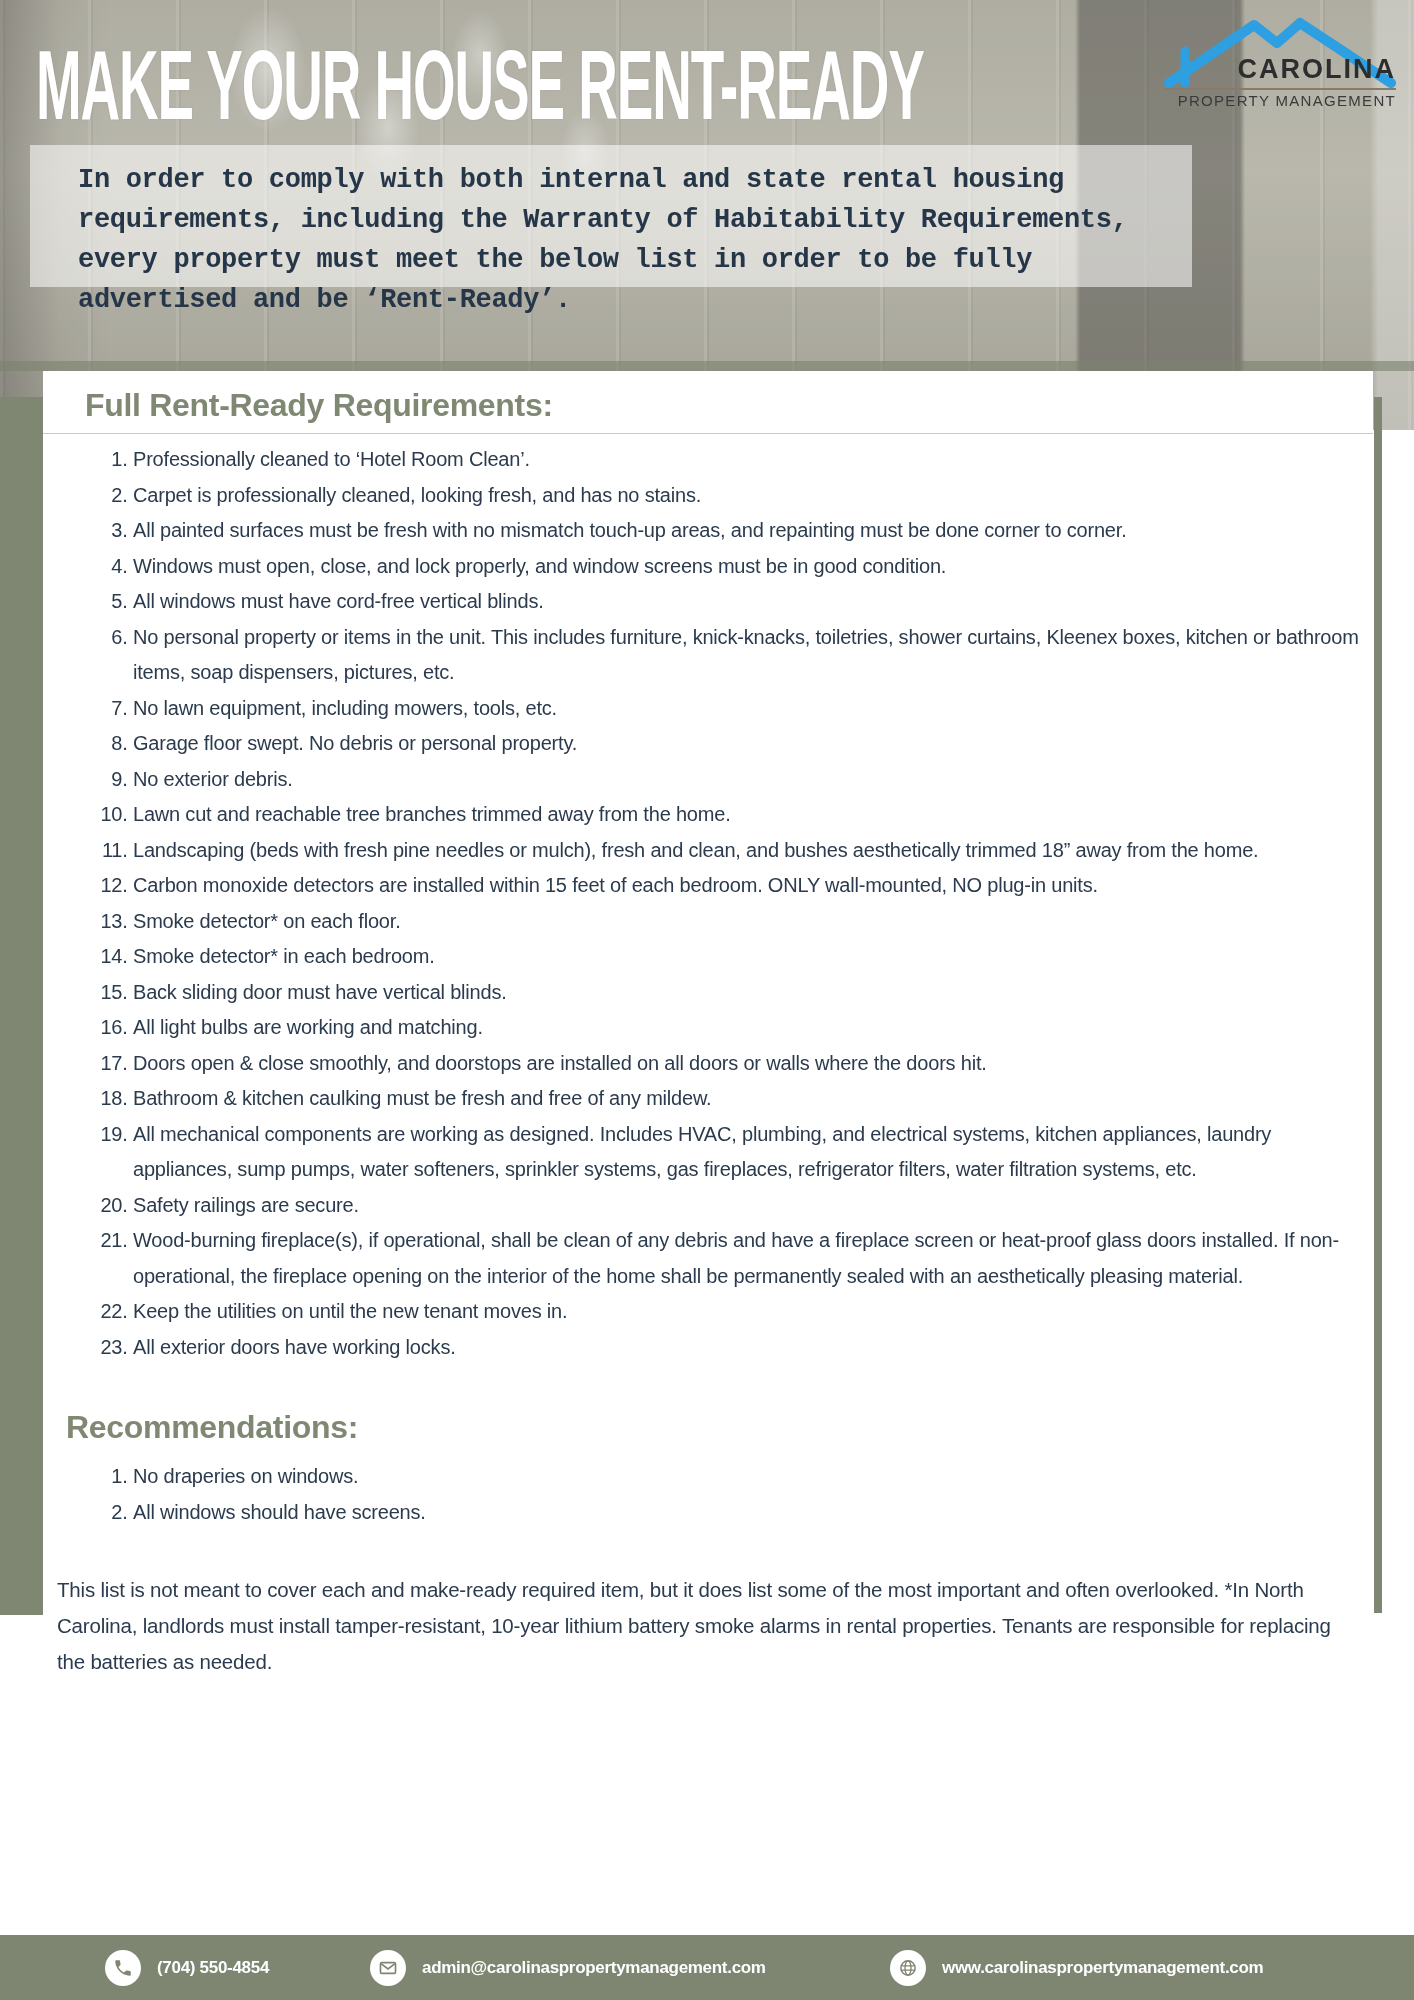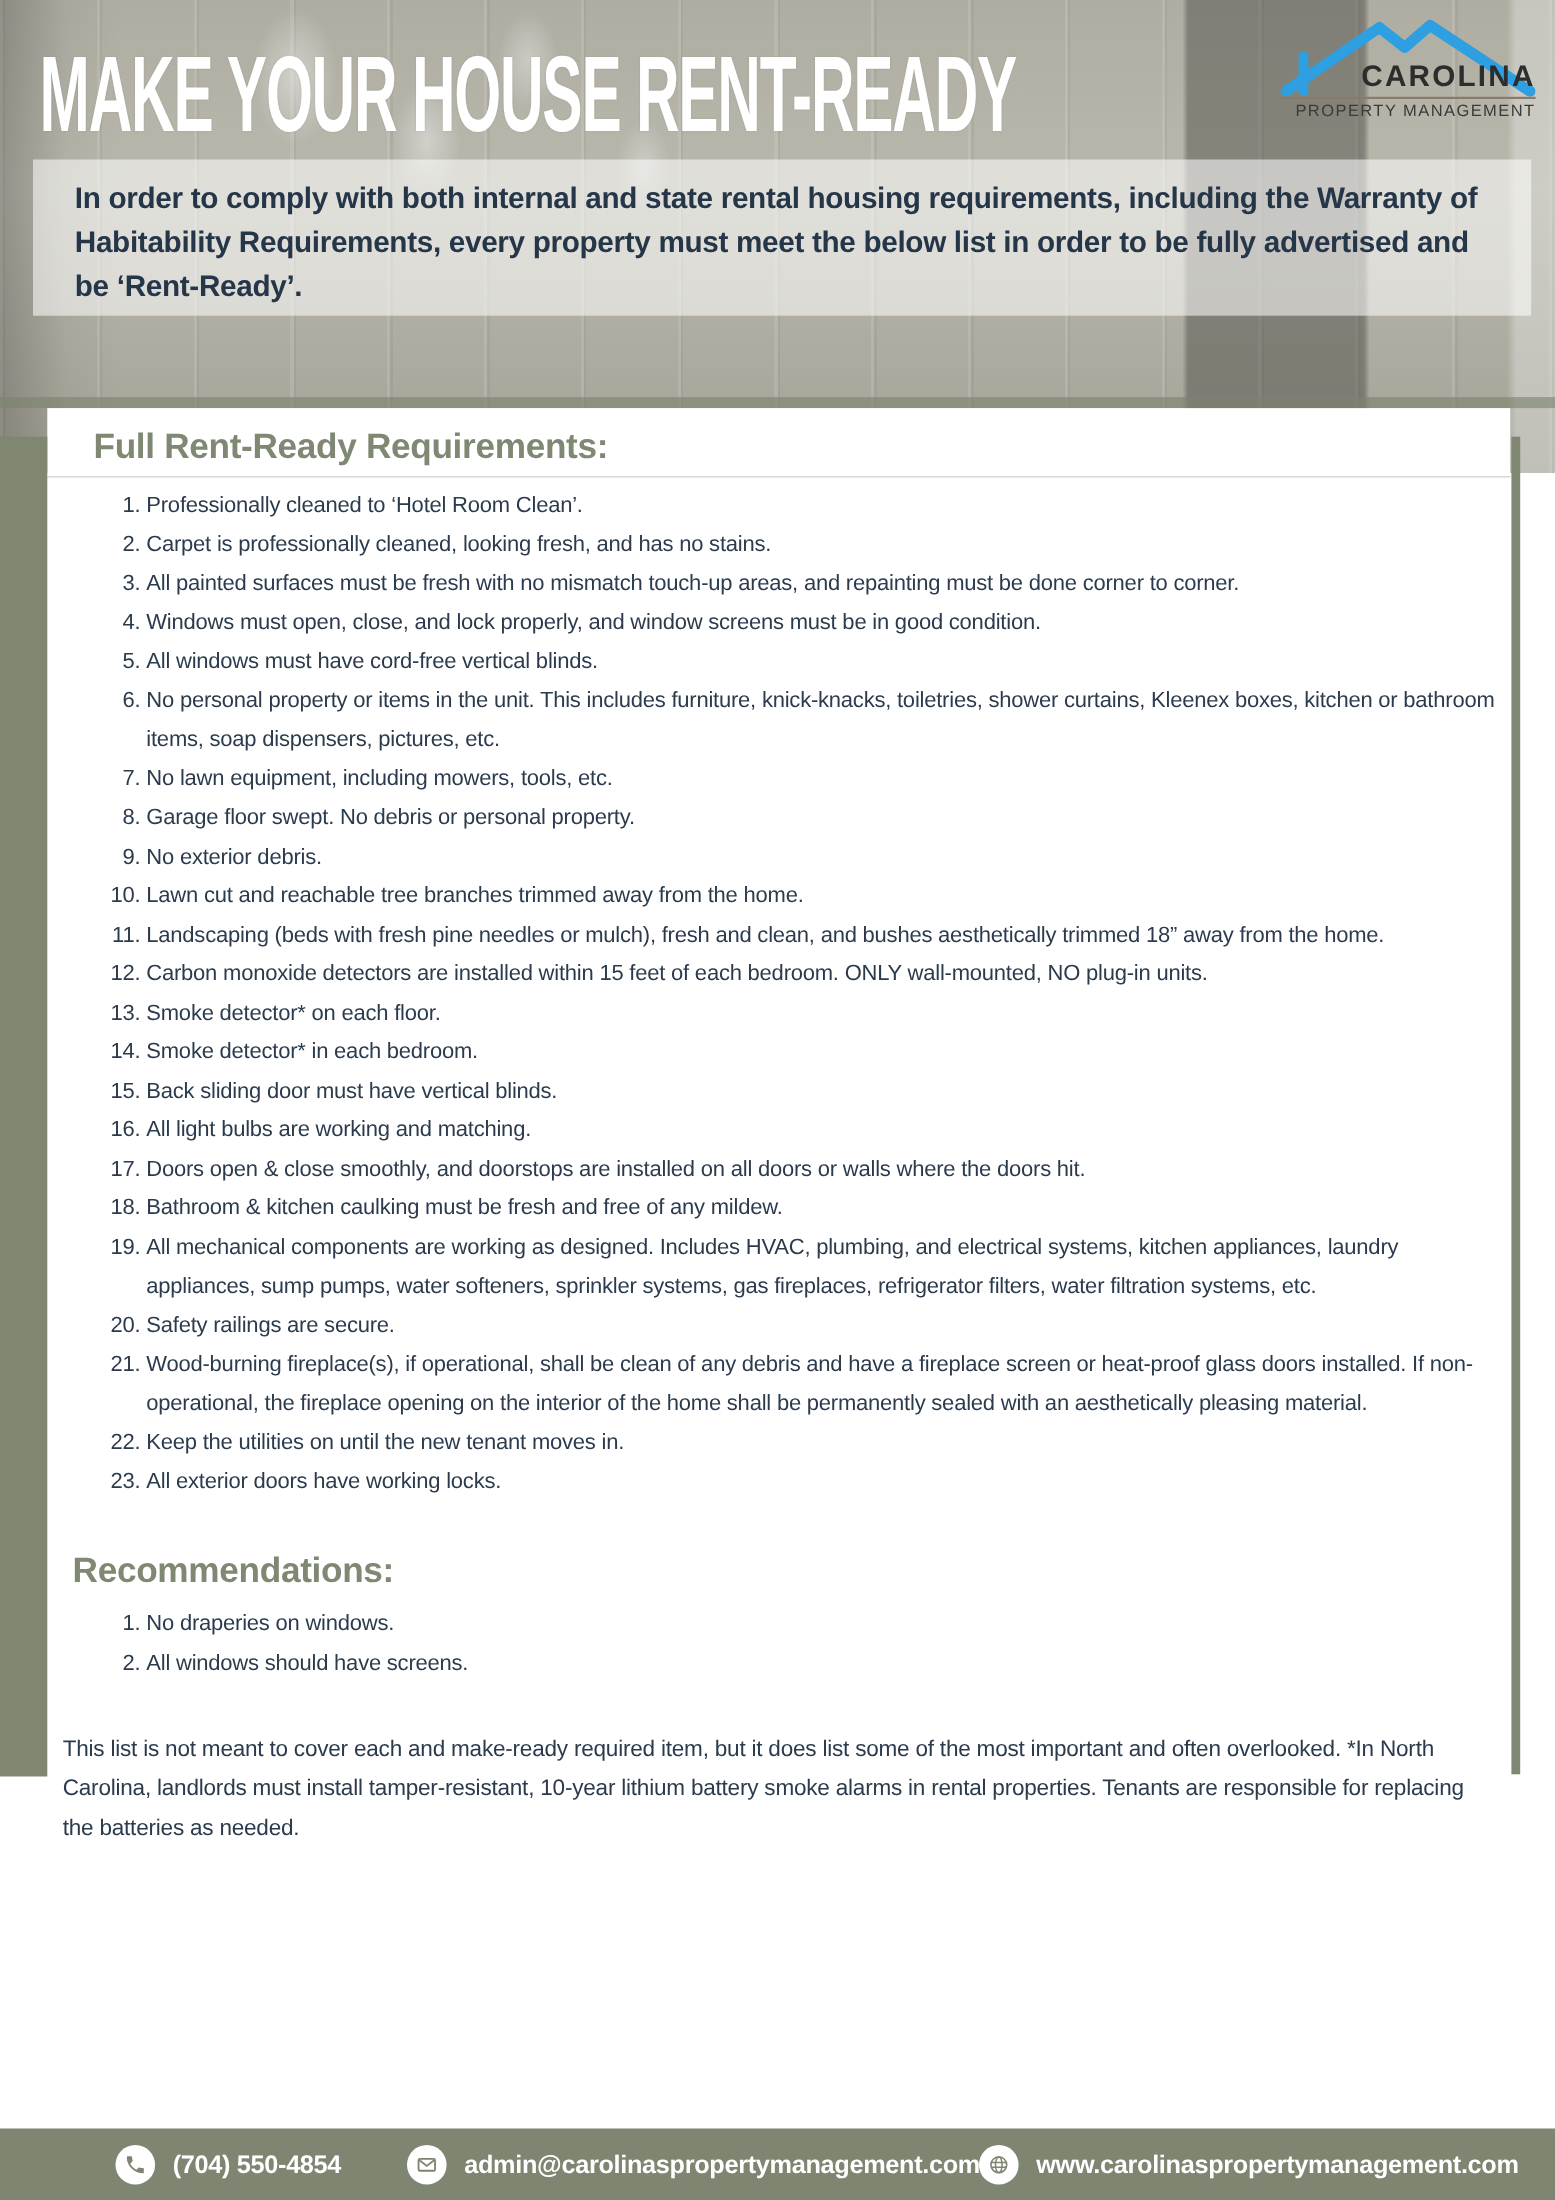--- a/index.html
+++ b/index.html
@@ -42,23 +42,24 @@
   .logo-name{
     margin-top:-34px;text-align:right;font-size:27px;font-weight:700;
     color:#2d2d2d;letter-spacing:2px;
   }
   .logo-rule{border:none;border-top:2px solid #8a7b68;margin:3px 0 2px 0;}
   .logo-tagline{
     text-align:right;font-size:15px;letter-spacing:1.3px;color:#3a3a3a;font-weight:400;
   }
   
   .intro-box{
-    position:absolute;left:30px;top:145px;width:1362px;height:142px;z-index:5;
+    position:absolute;left:30px;top:145px;width:1162px;height:142px;z-index:5;
     background:rgba(255,255,255,.55);box-sizing:border-box;
-    padding:15px 46px 0 38px;
+    padding:15px 46px 0 48px;
+    font-family:Liberation Mono, monospace;
   }
   .intro-text{
     font-size:27px;font-weight:700;line-height:40px;color:#263649;letter-spacing:-.3px;
   }
   
   .main-panel{
     position:absolute;left:43px;top:371px;width:1330px;bottom:65px;
     background:#ffffff;z-index:4;box-sizing:border-box;
   }
   .left-frame{
@@ -93,21 +94,21 @@
   }
   .footer-item{position:absolute;top:0;height:65px;display:flex;align-items:center;gap:16px;}
   .footer-item.phone{left:105px;}
   .footer-item.email{left:370px;}
   .footer-item.web{left:890px;}
   .icon-circle{
     width:36px;height:36px;border-radius:50%;background:#ffffff;
     display:flex;align-items:center;justify-content:center;flex:0 0 auto;
   }
   .footer-label{
-    color:#ffffff;font-size:23px;font-weight:700;letter-spacing:-.3px;white-space:nowrap;
+    color:#ffffff;font-size:17px;font-weight:700;letter-spacing:-.3px;white-space:nowrap;
   }
 </style>
 </head>
 <body>
 
 <div class="page">
 
   <div class="hero"></div>
   <div class="olive-strip"></div>
 

